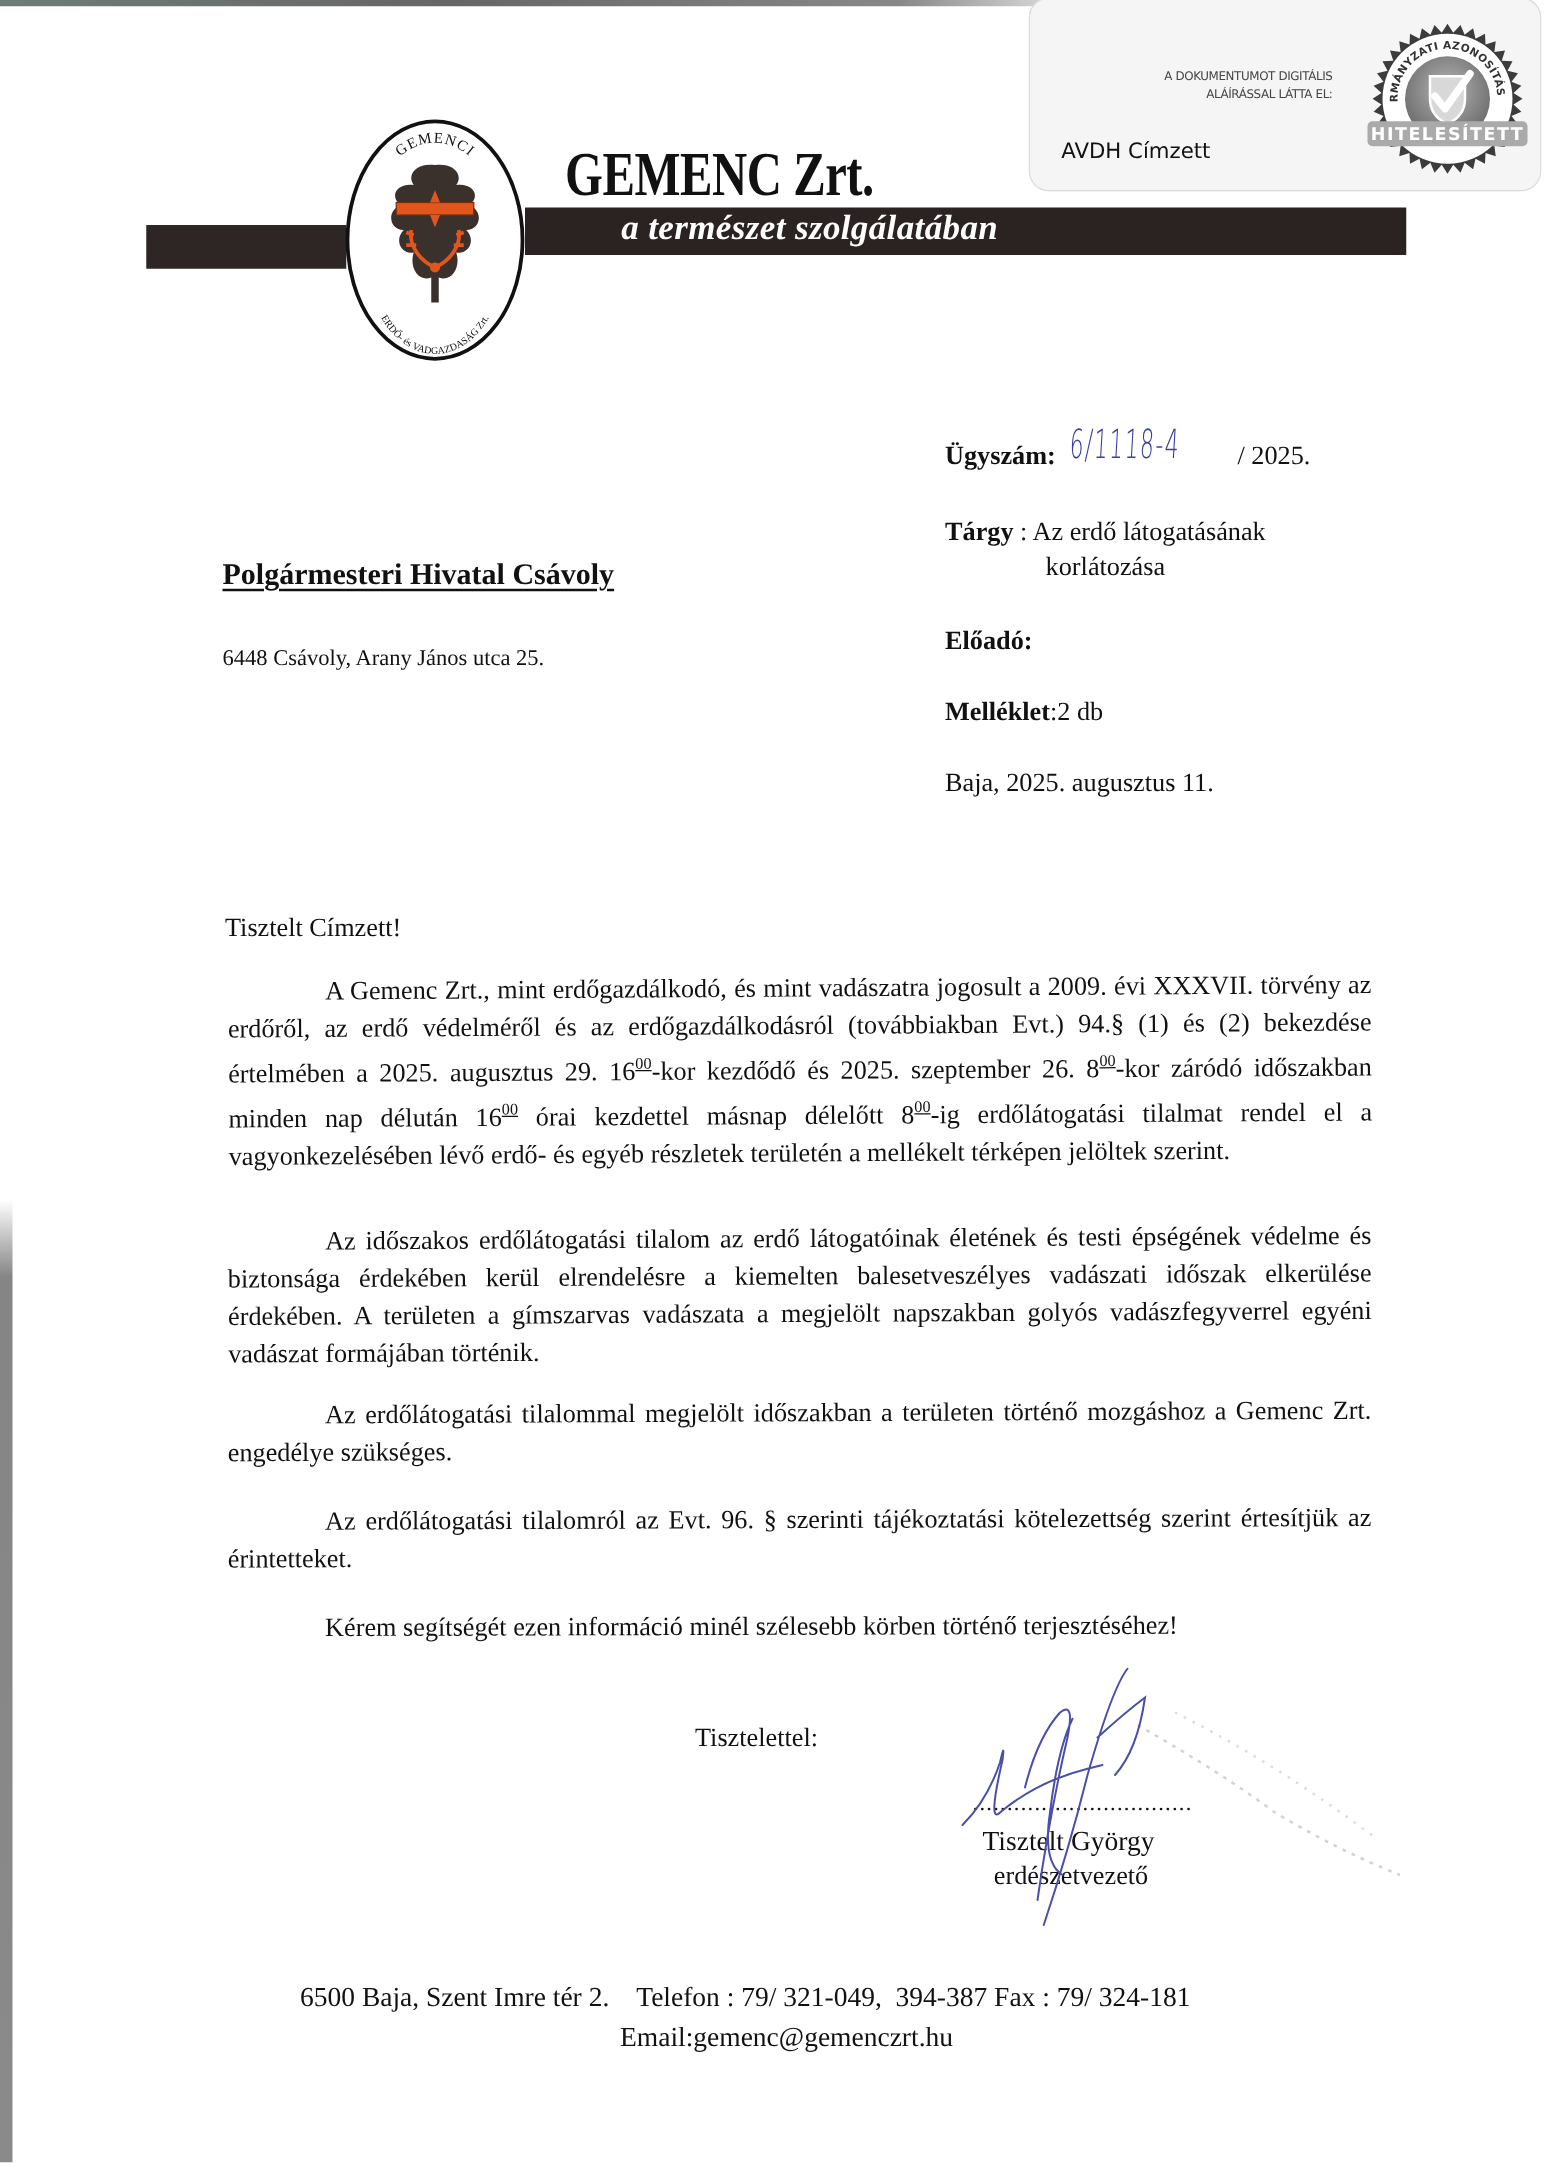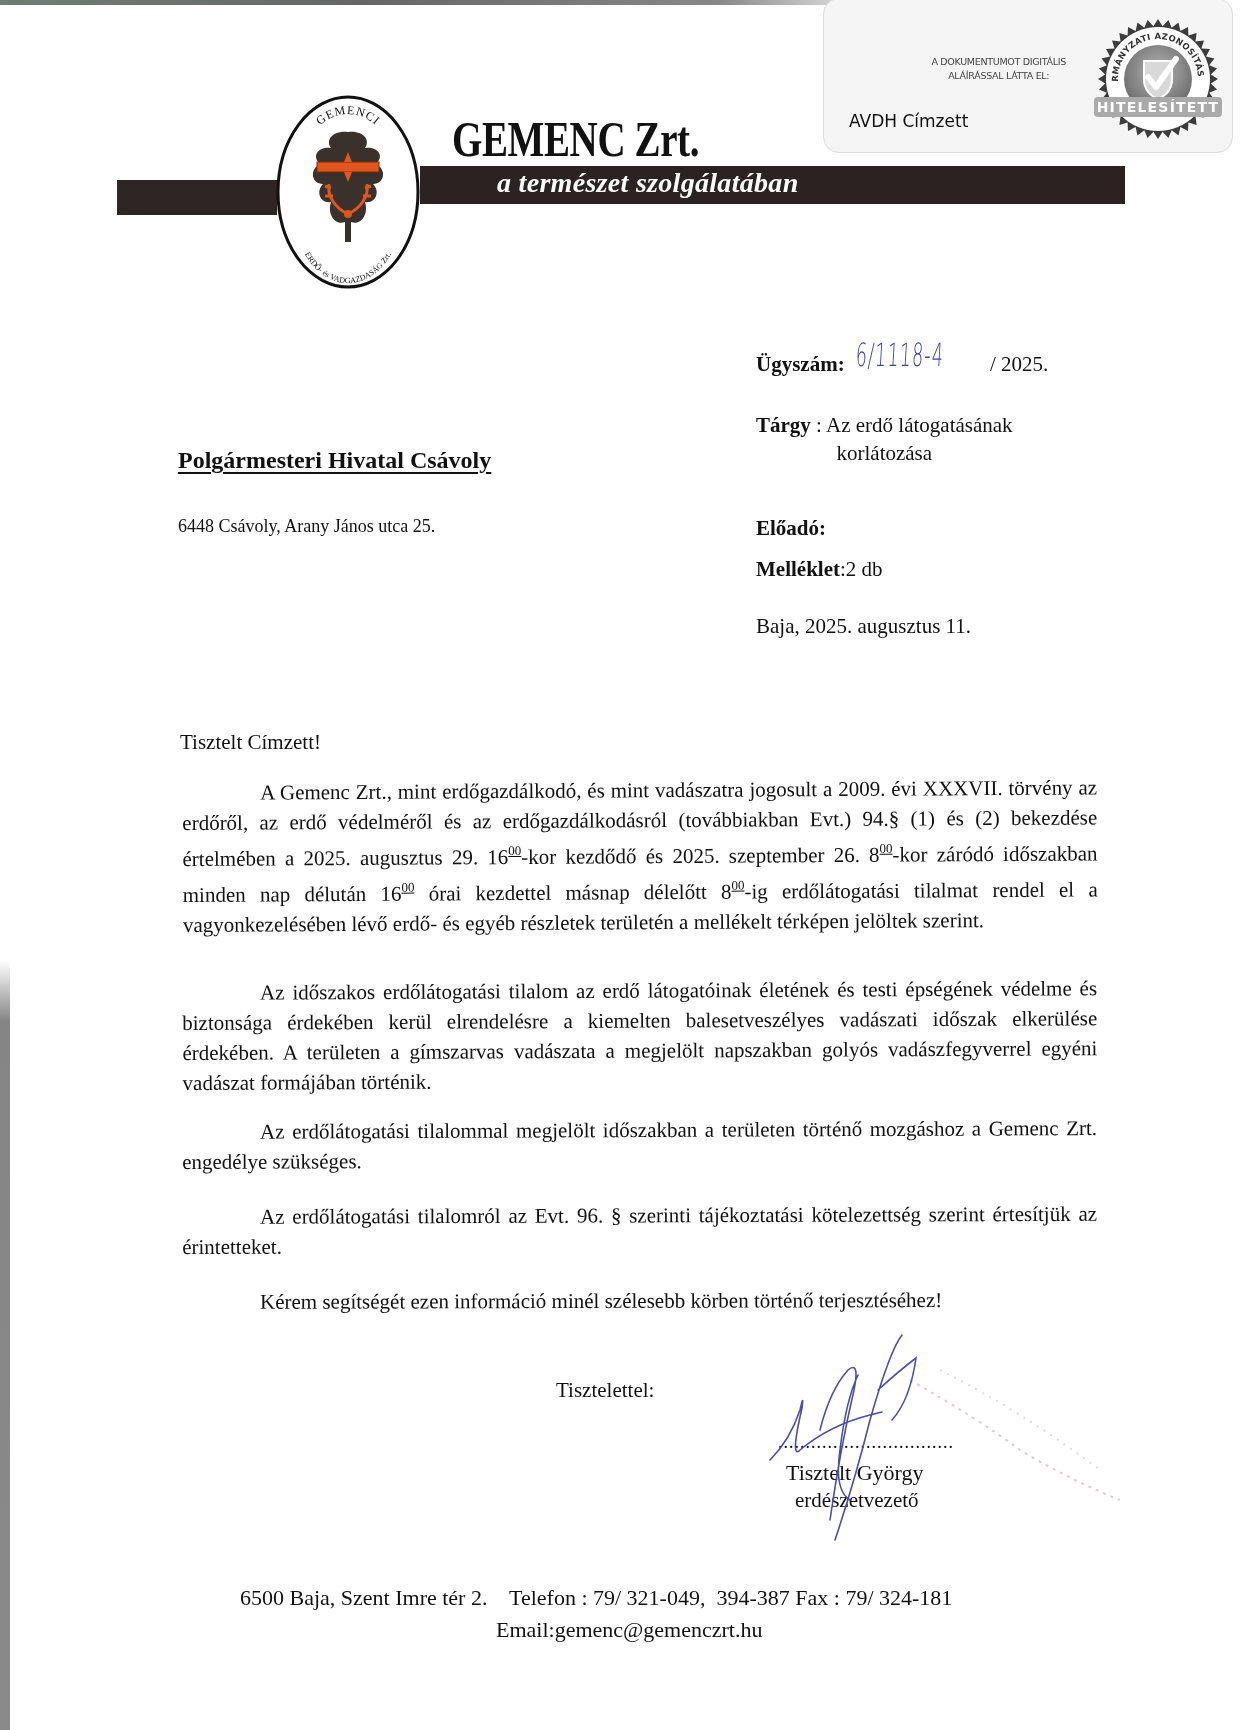--- a/index.html
+++ b/index.html
@@ -9,21 +9,21 @@
     font-family: "Liberation Serif", "DejaVu Serif", serif;
   }
   .scan-top { position: absolute; left: 0; top: 0; width: 900px; height: 5px;
     background: linear-gradient(90deg, #6f7d76 0%, #666 40%, #888 80%, rgba(200,200,200,0) 100%); }
   .scan-left { position: absolute; left: 0; top: 960px; width: 10px; height: 770px;
     background: linear-gradient(180deg, rgba(140,140,140,0) 0%, #858585 8%, #8a8a8a 100%); }
 
   
   .stamp { position: absolute; left: 823px; top: -2px; width: 410px; height: 155px;
     background: #f5f5f5; border: 1px solid #dcdcdc; border-radius: 16px; box-sizing: border-box; }
-  .stamp-caption { position: absolute; right: 166px; top: 56px; text-align: center;
+  .stamp-caption { position: absolute; right: 166px; top: 56px; text-align: right;
     font-family: "DejaVu Sans", sans-serif; font-size: 9.5px; letter-spacing: -0.3px;
     color: #444; line-height: 14px; white-space: pre-line; }
   .stamp-name { position: absolute; left: 25px; top: 112px;
     font-family: "DejaVu Sans", sans-serif; font-size: 17px; color: #111; }
   .seal { position: absolute; right: 8px; top: 14px; width: 132px; height: 132px; }
 
   
   .banner-left { position: absolute; left: 117px; top: 180px; width: 160px; height: 35px;
     background: #2e2624; }
   .banner-right { position: absolute; left: 420px; top: 166px; width: 705px; height: 38px;
@@ -38,21 +38,21 @@
 
   
   .meta { position: absolute; left: 756px; font-size: 21px; }
   .meta b { font-weight: bold; }
   .case-label { top: 352px; }
   .case-hand { position: absolute; left: 857px; top: 336px; font-family: "DejaVu Sans", sans-serif;
     font-size: 32px; color: #3a3ea0; transform: scaleX(0.55) skewX(-6deg); transform-origin: left top;
     letter-spacing: 2px; font-weight: 200; }
   .case-year { position: absolute; left: 990px; top: 352px; font-size: 21px; }
   .subject { top: 411px; line-height: 28px; text-align: center; }
-  .presenter { top: 500px; margin-top: 16px; }
+  .presenter { top: 500px; }
   .attachment { top: 557px; }
   .date-line { top: 614px; }
 
   .recipient-name { position: absolute; left: 178px; top: 447px; font-size: 24px; font-weight: bold;
     text-decoration: underline; text-underline-offset: 4px; text-decoration-thickness: 2px; }
   .recipient-address { position: absolute; left: 178px; top: 516px; font-size: 18px; }
 
   
   .salutation { position: absolute; left: 180px; top: 730px; font-size: 21px; }
   .para { position: absolute; left: 182px; width: 915px; font-size: 21px; line-height: 30px;

